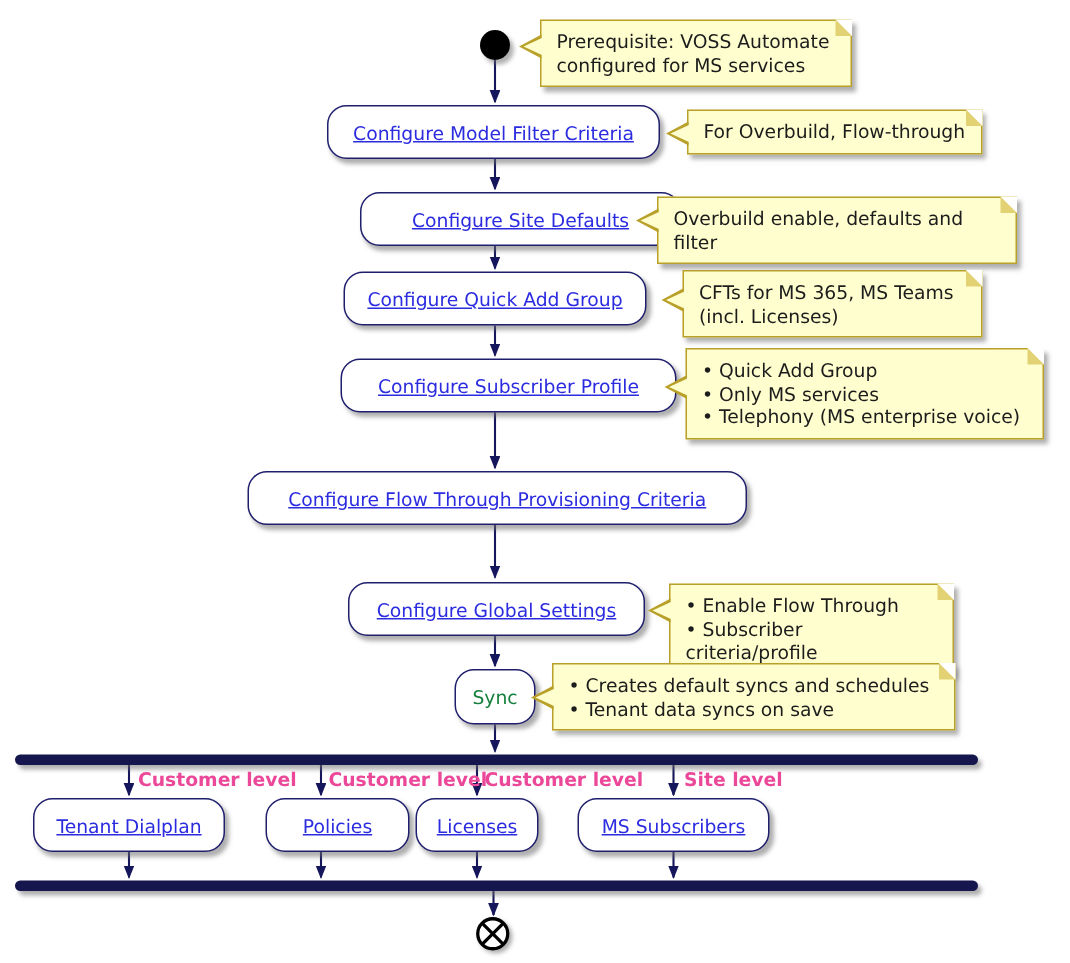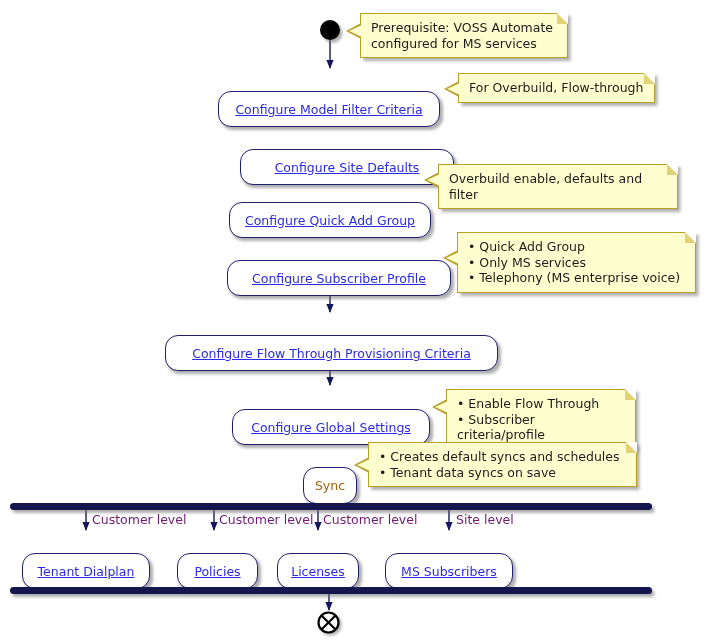--- a/index.html
+++ b/index.html
@@ -14,24 +14,24 @@
     position:absolute;width:20px;height:20px;border-radius:50%;background:#000;
   }
   .end-node{
     position:absolute;width:23px;height:23px;
   }
   .end-node svg{filter:drop-shadow(2px 2.5px 1.5px rgba(110,110,110,.55));}
   
   .activity{
     position:absolute;height:36px;box-sizing:border-box;
     background:#ffffff;border:1.7px solid #1f1f6e;border-radius:13px;
-    display:flex;align-items:center;justify-content:center;white-space:nowrap;margin-top:21px;
+    display:flex;align-items:center;justify-content:center;white-space:nowrap;
   }
   .alink{color:#2b2be0;text-decoration:underline;}
-  .plain-label{color:#a16207;}
+  .plain-label{color:#15803d;}
   
   .note{
     position:absolute;box-sizing:border-box;background:#fefece;border:1.4px solid #b8a029;
     padding:6px 10px;line-height:15.5px;color:#1c1c1c;
   }
   .note .txt{white-space:pre-line;display:block;}
   .note::before{ 
     content:"";position:absolute;top:-1.4px;right:-1.4px;width:0;height:0;
     border-style:solid;border-width:0 11px 11px 0;
     border-color:#ffffff #ffffff #e2d274 #e2d274;
@@ -41,21 +41,21 @@
     border-top:8px solid transparent;border-bottom:8px solid transparent;
     border-right:15px solid #b8a029;}
   .ptr::after{content:"";position:absolute;left:-12px;top:0.5px;width:0;height:0;
     border-top:6px solid transparent;border-bottom:6px solid transparent;
     border-right:13px solid #fefece;}
   
   .bar{
     position:absolute;left:10px;width:642px;height:7px;background:#16164e;border-radius:3.5px;
   }
   .branch-label{
-    position:absolute;font-weight:normal;color:#701a75;white-space:nowrap;font-size:12.5px;
+    position:absolute;font-weight:bold;color:#ec4899;white-space:nowrap;font-size:12.5px;
   }
 </style>
 </head>
 <body>
 
 <div id="canvas">
 
   <svg id="arrows" width="713" height="642">
     <defs>
       <marker id="ah" markerWidth="10" markerHeight="9" refX="8" refY="3.6" orient="auto" markerUnits="userSpaceOnUse">
@@ -94,27 +94,32 @@
     <a href="#" class="alink">Configure Model Filter Criteria</a>
   </div>
   <div class="note shadow" style="left:458px;top:73px;width:197px;">
     <span class="ptr" style="top:8px;"></span>
     <span class="txt">For Overbuild, Flow-through</span>
   </div>
 
   <div class="activity shadow" style="left:240px;top:128px;width:214px;">
     <a href="#" class="alink">Configure Site Defaults</a>
   </div>
-  <div class="note shadow" style="left:438px;top:131px;width:240px;margin-top:33px;">
+  <div class="note shadow" style="left:438px;top:131px;width:240px;">
     <span class="ptr" style="top:8px;"></span>
     <span class="txt">Overbuild enable, defaults and filter</span>
   </div>
 
   <div class="activity shadow" style="left:229px;top:181px;width:202px;">
     <a href="#" class="alink">Configure Quick Add Group</a>
+  </div>
+  <div class="note shadow" style="left:455px;top:180px;width:200px;">
+    <span class="ptr" style="top:12px;"></span>
+    <span class="txt">CFTs for MS 365, MS Teams
+(incl. Licenses)</span>
   </div>
 
   <div class="activity shadow" style="left:227px;top:239px;width:224px;">
     <a href="#" class="alink">Configure Subscriber Profile</a>
   </div>
   <div class="note shadow" style="left:457px;top:232px;width:239px;">
     <span class="ptr" style="top:18px;"></span>
     <span class="txt">• Quick Add Group
 • Only MS services
 • Telephony (MS enterprise voice)</span>
@@ -145,21 +150,21 @@
   <div class="bar shadow" style="top:503px;"></div>
 
   <div class="branch-label" style="left:92px;top:512px;">Customer level</div>
   <div class="branch-label" style="left:219px;top:512px;">Customer level</div>
   <div class="branch-label" style="left:323px;top:512px;">Customer level</div>
   <div class="branch-label" style="left:456px;top:512px;">Site level</div>
 
   <div class="activity shadow" style="left:22px;top:532px;width:128px;">
     <a href="#" class="alink">Tenant Dialplan</a>
   </div>
-  <div class="activity shadow" style="left:177px;top:532px;width:81px;">
+  <div class="activity shadow" style="left:177px;top:532px;width:96px;">
     <a href="#" class="alink">Policies</a>
   </div>
   <div class="activity shadow" style="left:277px;top:532px;width:82px;">
     <a href="#" class="alink">Licenses</a>
   </div>
   <div class="activity shadow" style="left:385px;top:532px;width:128px;">
     <a href="#" class="alink">MS Subscribers</a>
   </div>
 
   <div class="bar shadow" style="top:587px;"></div>

